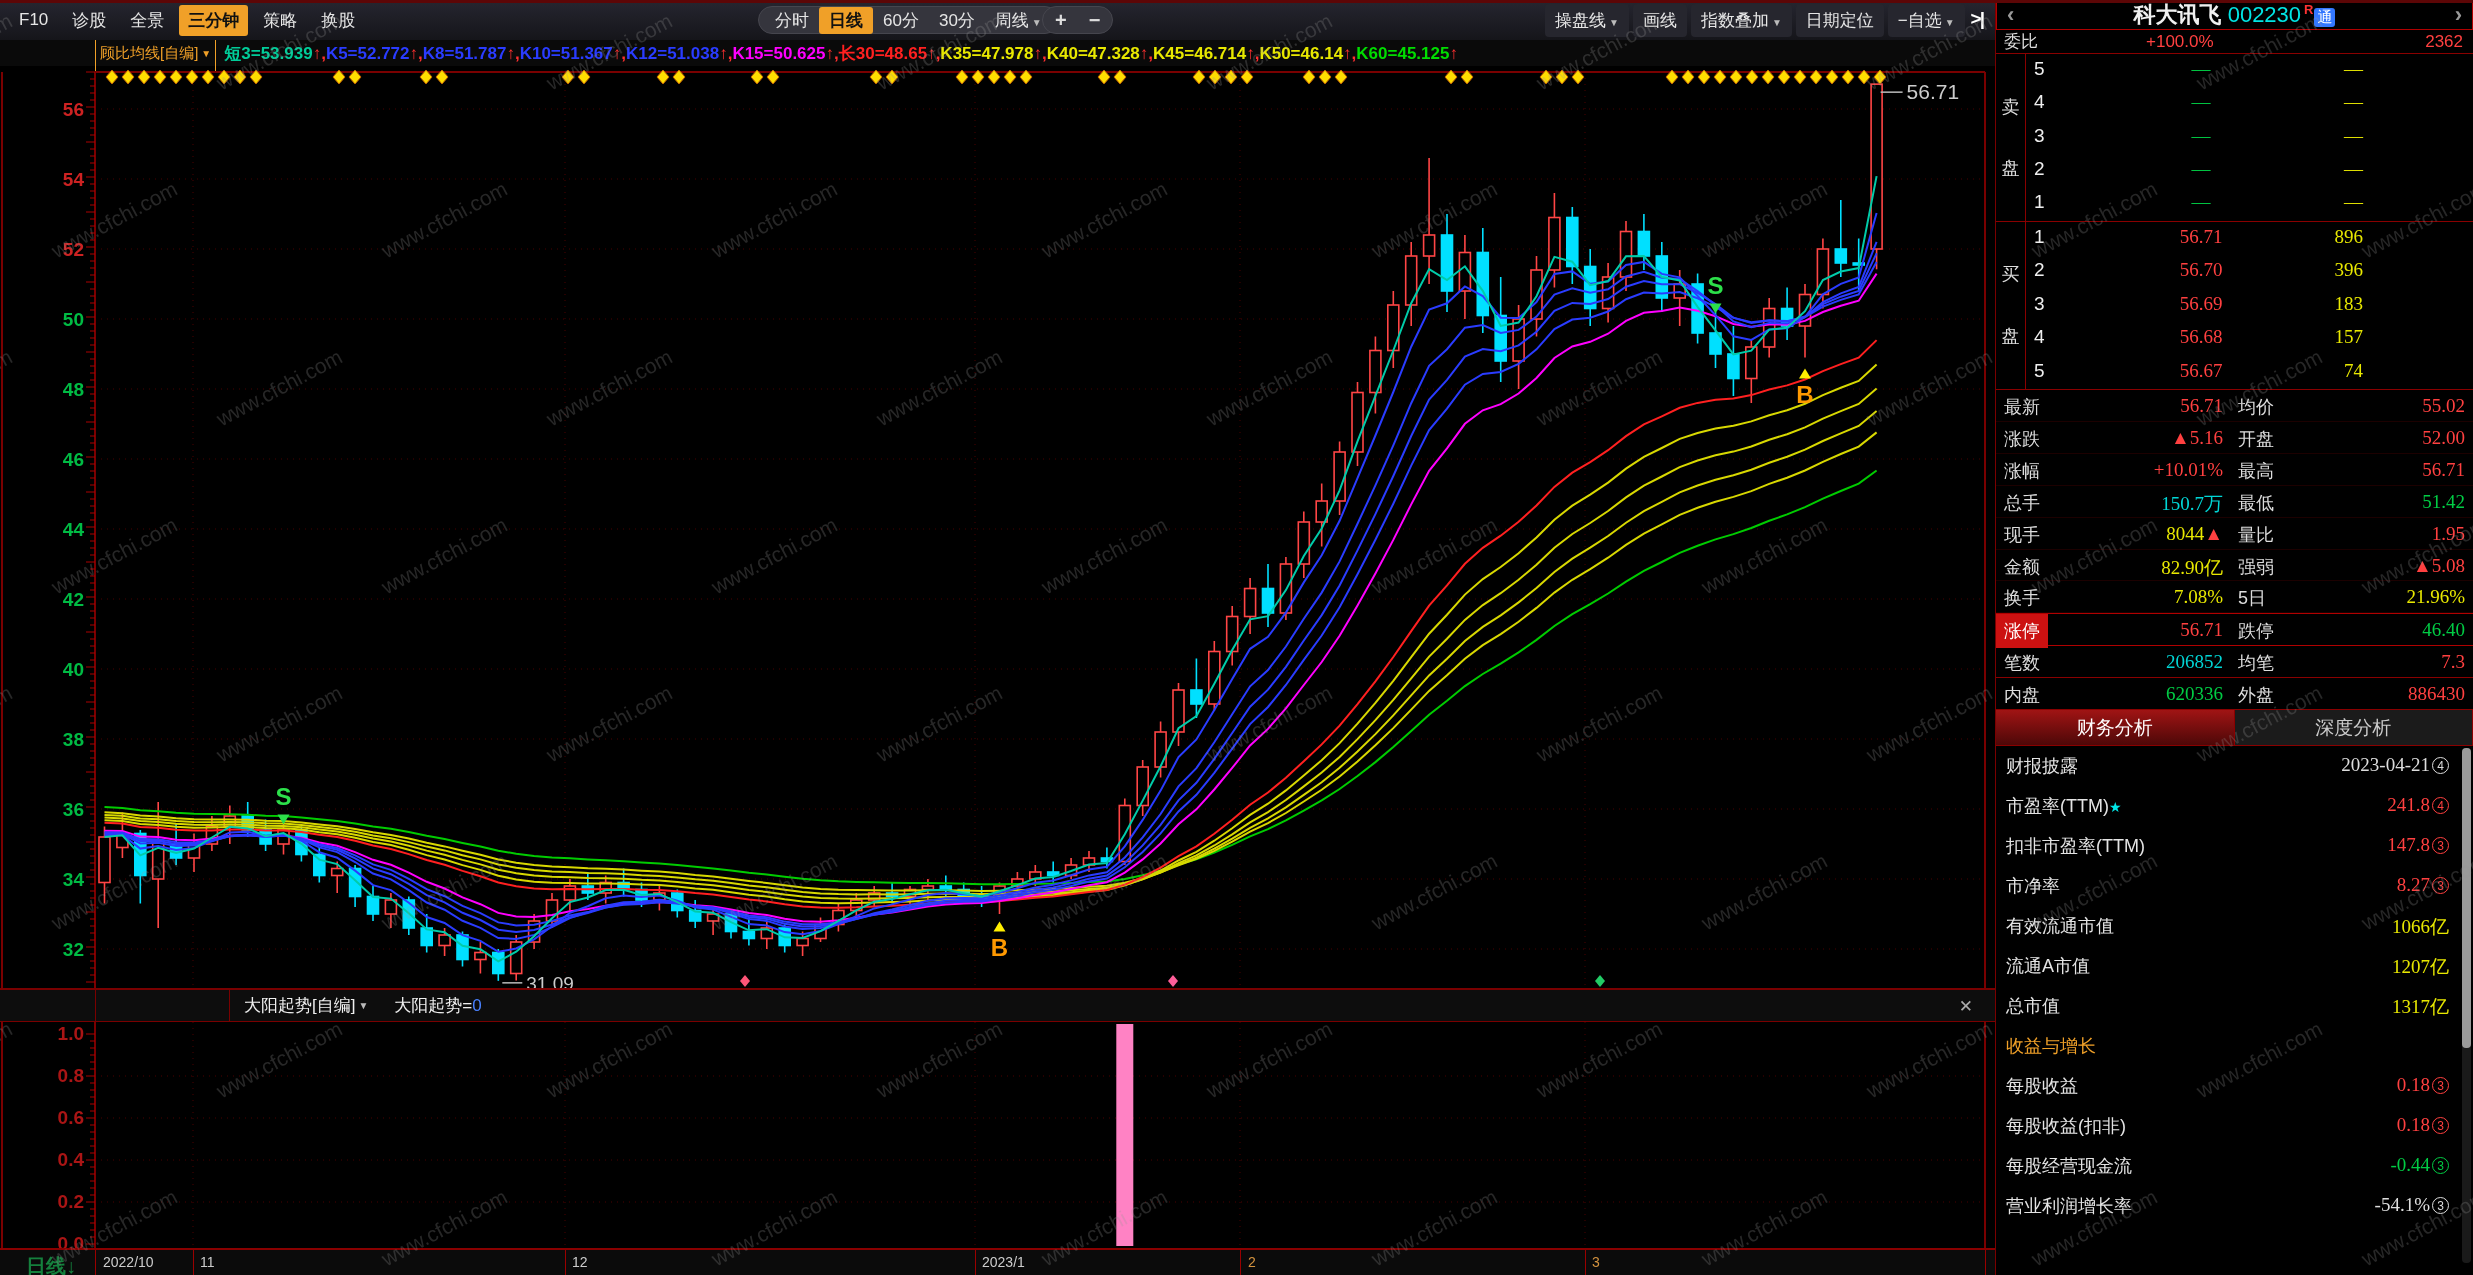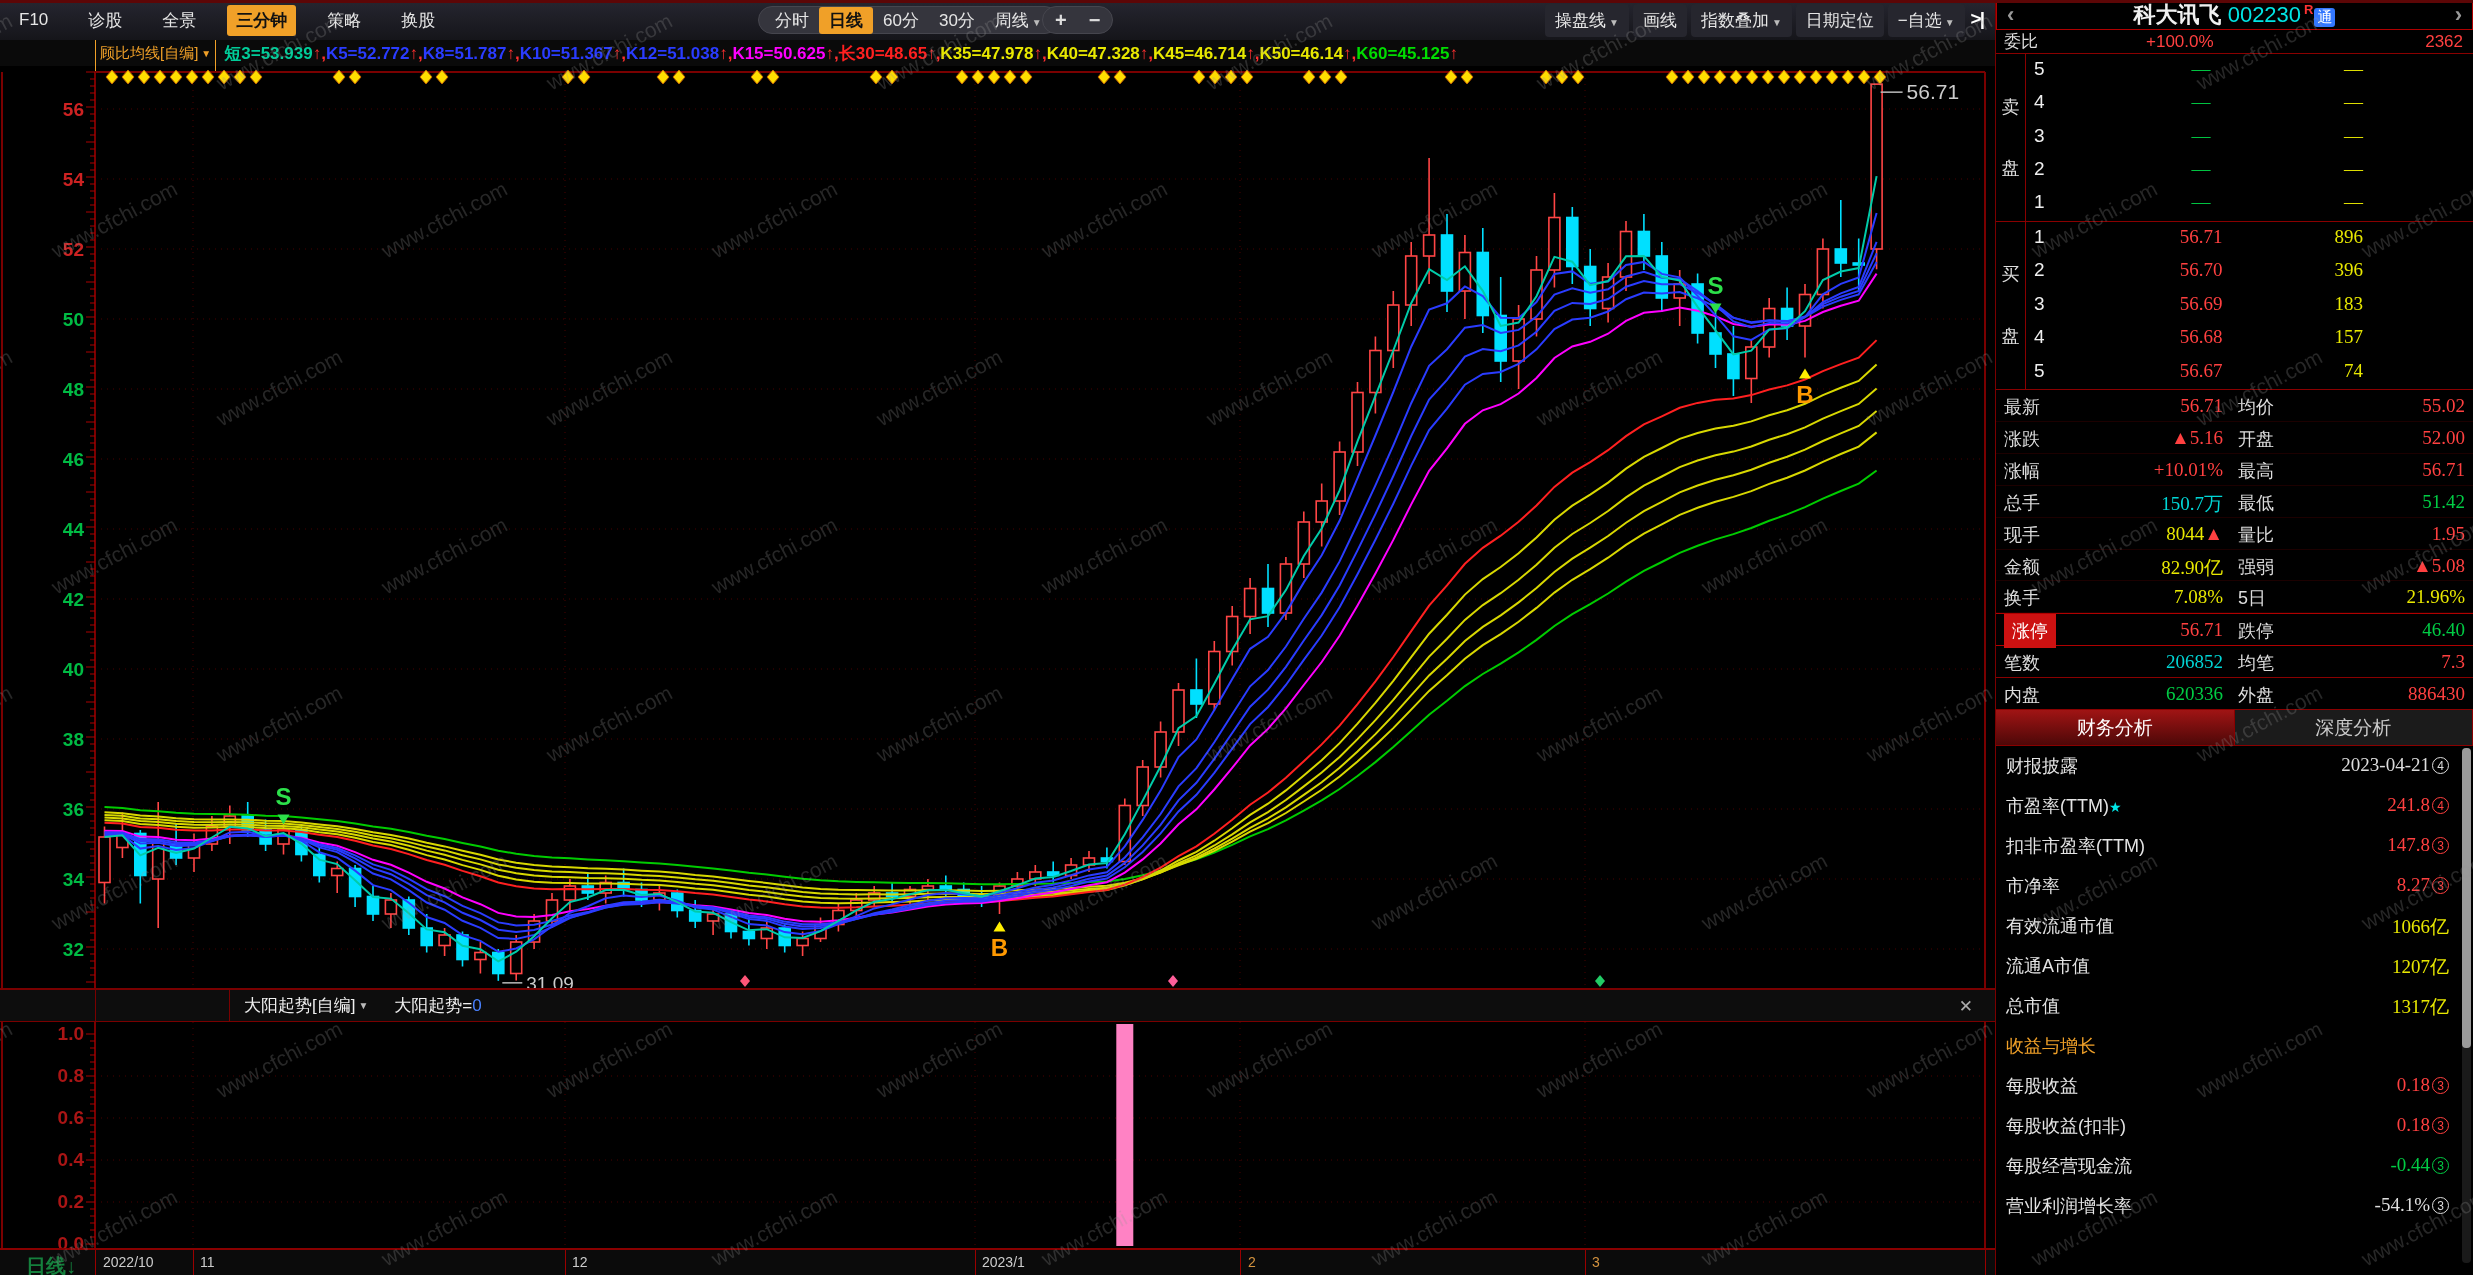--- a/index.html
+++ b/index.html
@@ -4,21 +4,21 @@
 <style>
   * { margin:0; padding:0; box-sizing:border-box; }
   html,body { background:#000; }
   .screen { position:relative; width:2473px; height:1275px; background:#000; overflow:hidden;
             font-family:"Liberation Sans", sans-serif; color:#ddd; }
   .topline { position:absolute; left:0; top:0; width:2473px; height:3px; background:#5c0606; z-index:40; }
 
   
   .topbar { position:absolute; left:0; top:0; width:1995px; height:40px;
             background:linear-gradient(#262630,#15151a); display:flex; align-items:center; z-index:5; }
-  .menu { display:flex; align-items:center; gap:22px; padding-left:10px; }
+  .menu { display:flex; align-items:center; gap:6px; padding-left:10px; }
   .menu-item { font-size:17px; color:#e6e6e6; padding:4px 9px; cursor:default; white-space:nowrap; }
   .menu-item.active { background:#f0a028; color:#111; border-radius:3px; font-weight:bold; }
   .pill { position:absolute; display:flex; align-items:center; background:#35353d; border:1px solid #46464e;
           border-radius:15px; height:28px; padding:0 6px; top:6px; }
   .pill .p-item { font-size:17px; color:#e6e6e6; padding:2px 10px; white-space:nowrap; }
   .pill .p-item.active { background:#f0a028; color:#111; border-radius:3px; font-weight:bold; }
   .caret { font-size:10px; color:#bbb; margin-left:3px; }
   .tools { position:absolute; left:1545px; top:0; height:40px; display:flex; align-items:center; gap:4px; }
   .tool-item { font-size:17px; color:#e6e6e6; background:#26262e; border-radius:4px; padding:5px 10px; white-space:nowrap; }
   .collapse-btn { position:absolute; right:12px; top:8px; font-size:19px; font-weight:bold; color:#fff; letter-spacing:-2px; }
@@ -77,21 +77,21 @@
   .bookrow .bp { position:absolute; left:120px; width:110px; text-align:center; top:4px; }
   .bookrow .bv { position:absolute; right:110px; top:4px; }
 
   .stats { height:320px; display:flex; flex-direction:column; }
   .statrow { flex:1; position:relative; font-size:18px; border-bottom:1px solid #1c0000; }
   .statrow .l1 { position:absolute; left:8px; top:5px; color:#ddd; }
   .statrow .v1 { position:absolute; right:250px; top:5px; font-family:"Liberation Serif", serif; font-size:19px; }
   .statrow .l2 { position:absolute; left:242px; top:5px; color:#ddd; }
   .statrow .v2 { position:absolute; right:8px; top:5px; font-family:"Liberation Serif", serif; font-size:19px; }
   .statrow.hl { border-top:1px solid #b00000; border-bottom:1px solid #b00000; }
-  .statrow.hl .l1 { background:#cc1111; color:#fff; left:8px; padding:5px 8px; top:0; }
+  .statrow.hl .l1 { background:#cc1111; color:#fff; left:0; padding:5px 8px; top:0; }
   .statrow.sep { border-bottom:1px solid #8a0000; }
 
   .qtabs { height:36px; display:flex; border-bottom:1px solid #8a0000; }
   .qtab { flex:1; display:flex; align-items:center; justify-content:center; font-size:19px; color:#ccc;
           background:#1b1b1b; border-right:1px solid #8a0000; }
   .qtab.active { background:linear-gradient(#a01414,#4d0808); color:#fff; }
 
   .finance { flex:1; position:relative; overflow:hidden; }
   .finrow { height:40px; position:relative; font-size:18px; }
   .finrow .fl { position:absolute; left:10px; top:8px; color:#e4e4e4; }

